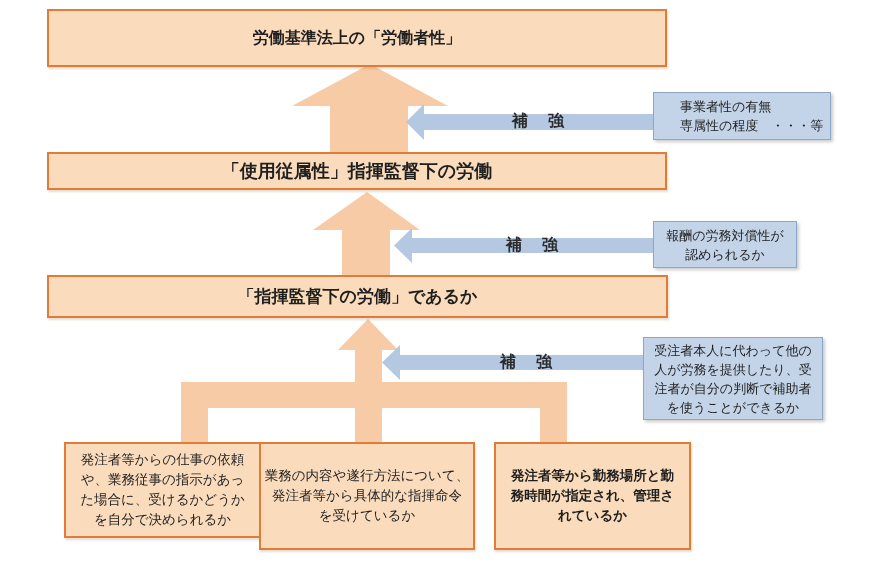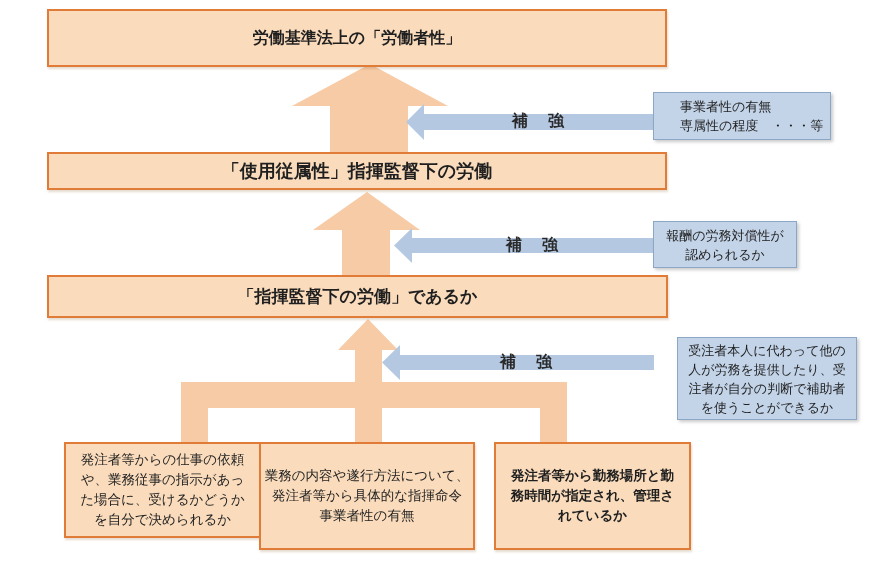--- a/index.html
+++ b/index.html
@@ -28,21 +28,21 @@
     position:absolute;z-index:3;transform:translate(-50%,-50%);
     font-size:16px;font-weight:bold;color:#2a2a2a;white-space:nowrap;letter-spacing:2px;
   }
   
   .box-l1{left:47px;top:9px;width:620px;height:58px;font-size:16px;}
   .box-l2{left:47px;top:152px;width:620px;height:38px;font-size:18px;}
   .box-l3{left:47px;top:275px;width:621px;height:43px;font-size:17px;}
   
   .sbox1{left:653px;top:92px;width:178px;height:48px;}
   .sbox2{left:653px;top:221px;width:144px;height:47px;}
-  .sbox3{left:677px;top:337px;width:180px;height:83px;}
+  .sbox3{left:643px;top:337px;width:180px;height:83px;}
   
   .cbox1{left:64px;top:442px;width:197px;height:96px;}
   .cbox2{left:259px;top:442px;width:216px;height:108px;}
   .cbox3{left:494px;top:442px;width:197px;height:108px;}
 </style>
 </head>
 <body>
 
 <div class="canvas">
 
@@ -100,21 +100,21 @@
 
   <div class="obox cbox1">
     <span class="txt crit" style="font-weight:normal;">発注者等からの仕事の依頼
 や、業務従事の指示があっ
 た場合に、受けるかどうか
 を自分で決められるか</span>
   </div>
   <div class="obox cbox2">
     <span class="txt crit" style="font-weight:normal;">業務の内容や遂行方法について、
 発注者等から具体的な指揮命令
-事業者性の有無</span>
+を受けているか</span>
   </div>
   <div class="obox cbox3">
     <span class="txt crit" style="font-weight:bold;">発注者等から勤務場所と勤
 務時間が指定され、管理さ
 れているか</span>
   </div>
 
 </div>
 
 </body></html>

